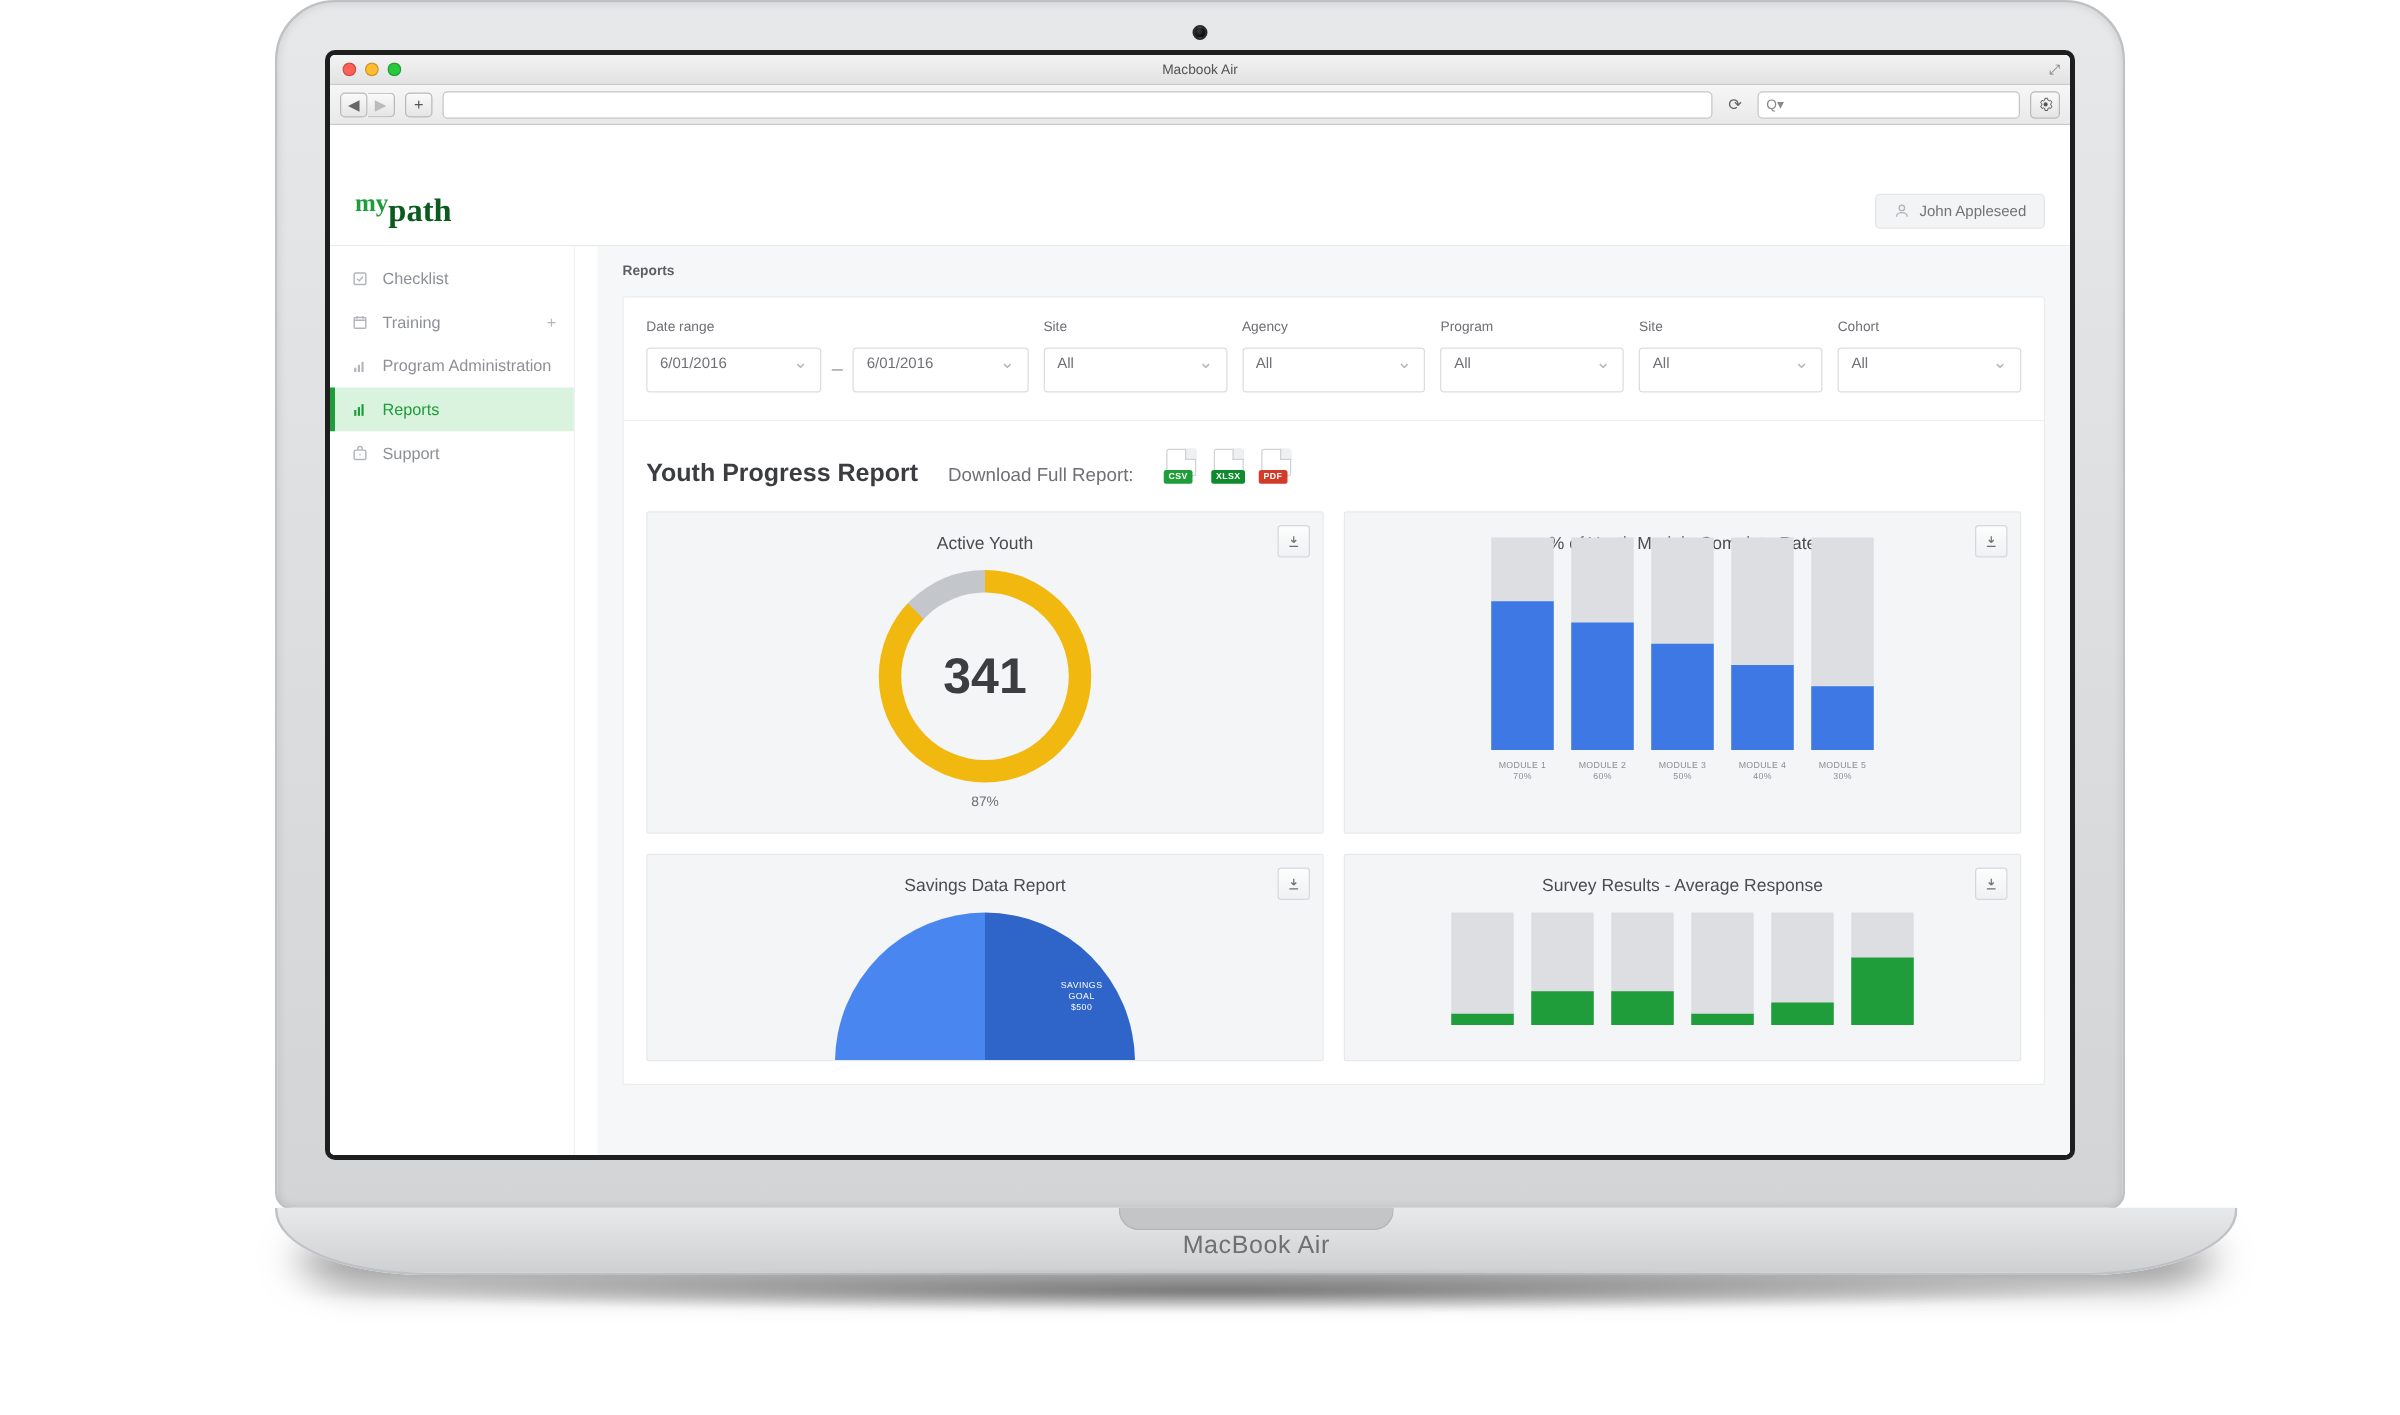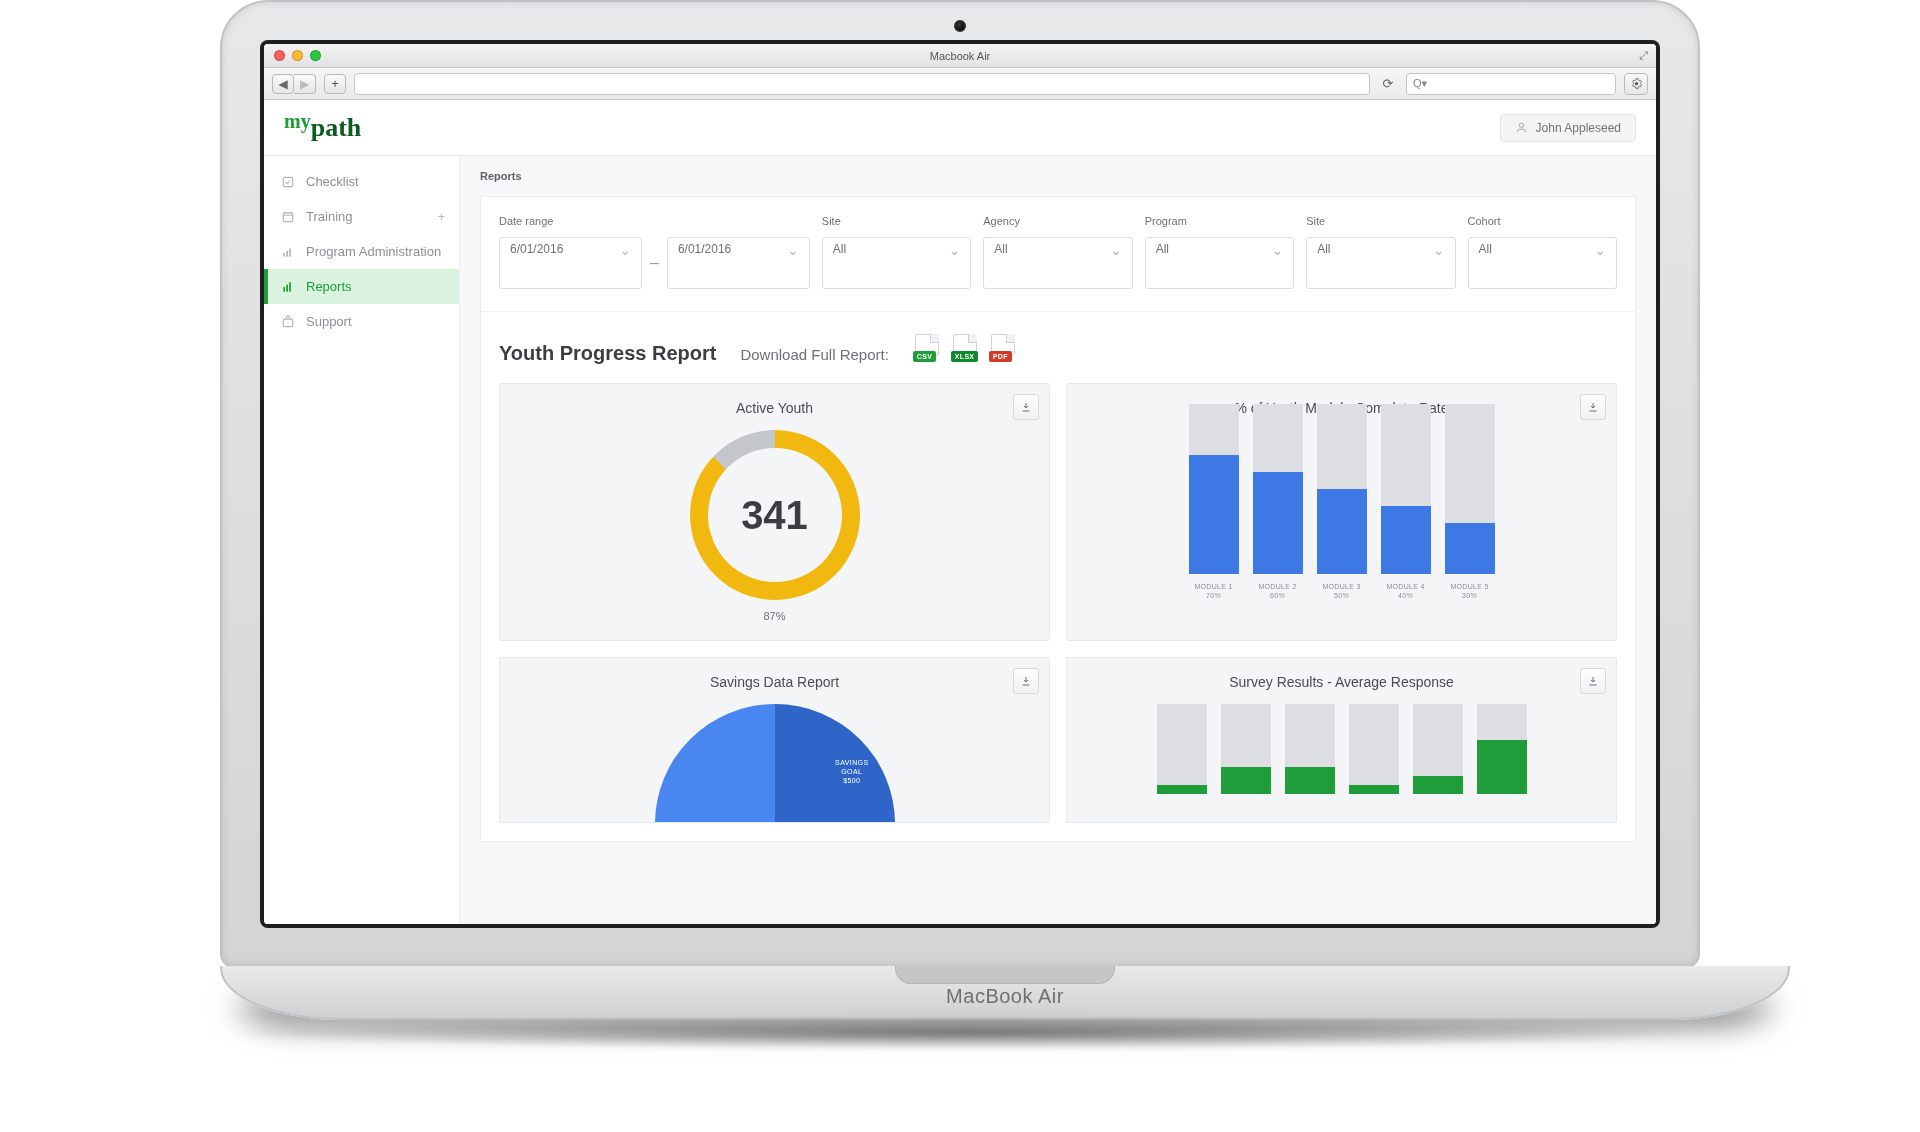--- a/index.html
+++ b/index.html
@@ -69,39 +69,39 @@
   .navbtn { width:22px; height:20px; background:linear-gradient(#fafafa,#e5e5e5); border:1px solid #b9b9b9; border-radius:4px; display:flex; align-items:center; justify-content:center; color:#666; font-size:12px;}
   .navbtn.disabled{ color:#bbb; }
   .plusbtn{ width:22px; height:20px; border:1px solid #b9b9b9; border-radius:4px; background:linear-gradient(#fafafa,#e5e5e5); display:flex;align-items:center;justify-content:center;color:#555;font-size:13px;}
   .urlbar { flex:1; height:22px; background:#fff; border:1px solid #c6c6c6; border-radius:4px; }
   .reload{ width:20px; color:#666; text-align:center; font-size:13px;}
   .searchbar{ width:210px; height:22px; background:#fff; border:1px solid #c6c6c6; border-radius:4px; display:flex;align-items:center; padding:0 6px; color:#888; font-size:11px;}
   .gearbtn{ width:24px; height:22px; border:1px solid #b9b9b9; border-radius:4px; background:linear-gradient(#fafafa,#e5e5e5); display:flex;align-items:center;justify-content:center;color:#555;}
 
   
   .app { position:absolute; left:0; right:0; top:56px; bottom:0; background:#fff; display:flex; flex-direction:column; }
-  .appheader { height:56px; border-bottom:1px solid #e9e9e9; display:flex; align-items:center; padding:0 20px; justify-content:space-between; }
+  .appheader { height:56px; border-bottom:1px solid #e9e9e9; display:flex; align-items:center; padding:0 20px; justify-content:space-between;margin-top:41px; }
   .logo { font-size:26px; font-weight:700; font-family: "Comic Sans MS","Segoe Script",cursive; }
   .logo .my{ color:#1f9d3a; font-size:20px; position:relative; top:-8px;}
   .logo .path{ color:#0b5b1f; }
   .userchip{ background:#f3f4f6; border:1px solid #e4e5e8; border-radius:4px; padding:6px 14px; color:#737373; font-size:12px; display:flex; gap:8px; align-items:center;}
-  .appbody { flex:1; display:flex; min-height:0; }
+  .appbody { flex:1; display:flex; min-height:0;gap:18px; }
   .sidebar { width:196px; background:#fff; padding-top:8px; font-size:13px; color:#8d9096; border-right: 1px solid #f1f1f1;}
   .sItem { display:flex; align-items:center; gap:10px; padding:10px 16px; cursor:pointer; position:relative;}
   .sItem .icon{ width:16px; display:flex; justify-content:center; color:#b3b6bc;}
   .sItem .plus{ position:absolute; right:14px; color:#b3b6bc; font-size:13px;}
   .sItem.active{ background:#d9f3de; color:#1f9d3a; border-left:4px solid #1f9d3a; padding-left:12px;}
   .sItem.active .icon{ color:#1f9d3a;}
   .main { flex:1; background:#f6f7f8; overflow:hidden; display:flex; flex-direction:column; }
   .crumb { font-size:11px; color:#5d5f63; padding:14px 20px; font-weight:600; }
   .panel { margin:0 20px; background:#fff; border:1px solid #ececec; border-radius:2px; }
   .filters { display:grid; grid-template-columns: repeat(7, 1fr); gap:12px; padding:18px 18px 22px; align-items:end; border-bottom:1px solid #f1f1f1;}
   .filters .grp .lbl{ font-size:11px; color:#6e7075; margin-bottom:10px; display:block;}
   .filters .grp.range{ grid-column: span 2; }
-  .sel { height:52px; border:1px solid #dcdde1; border-radius:3px; background:#fff; display:flex; align-items:flex-start; justify-content:space-between; padding:4px 10px; font-size:12px; color:#6e7075; cursor:pointer;}
+  .sel { height:36px; border:1px solid #dcdde1; border-radius:3px; background:#fff; display:flex; align-items:flex-end; justify-content:space-between; padding:16px 10px; font-size:12px; color:#6e7075; cursor:pointer;}
   .rangewrap{ display:flex; align-items:center; gap:8px;}
   .rangewrap .sel{ flex:1;}
   .rangewrap .dash{ color:#9a9da3;}
   .chev{ color:#b3b6bc; font-size:14px;}
 
   .reporthdr{ display:flex; align-items:baseline; gap:24px; padding:26px 18px 18px;}
   .reporthdr h2{ font-size:20px; font-weight:600; color:#3c3d40;}
   .reporthdr .dl{ font-size:15px; color:#6e7075;}
   .badges{ display:flex; gap:10px;}
   .filebadge{ position:relative; width:28px; height:22px; }

